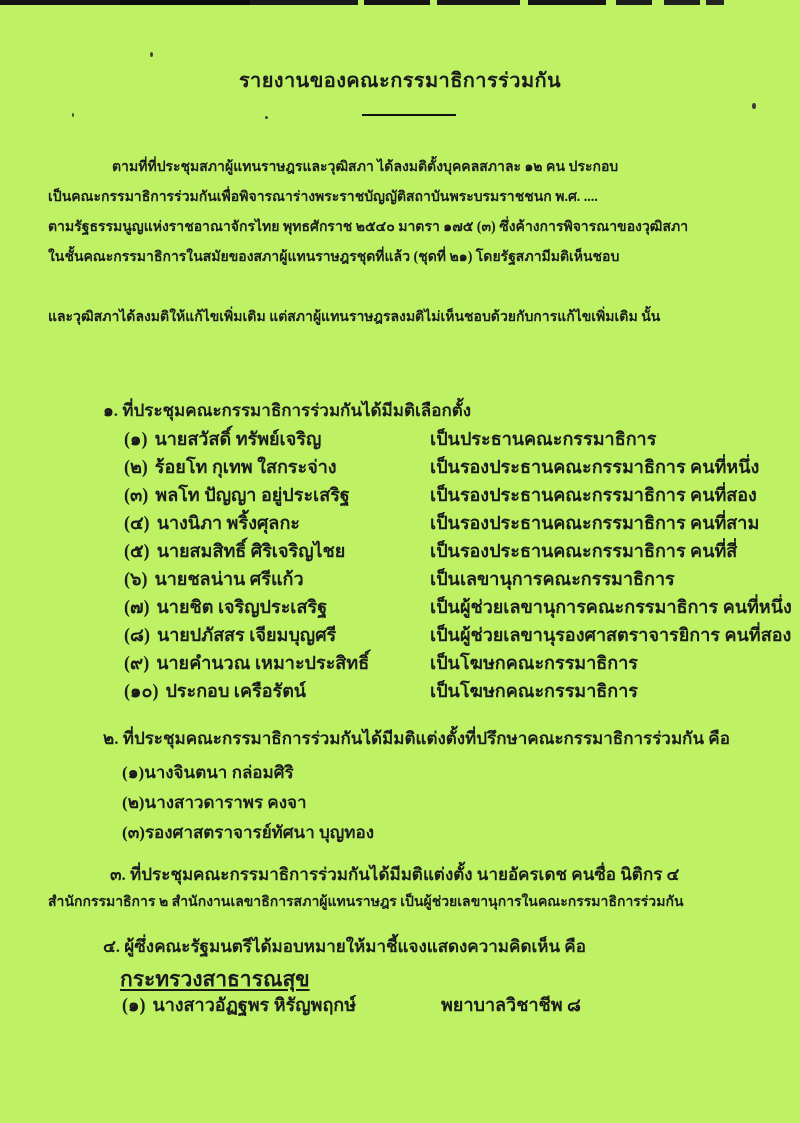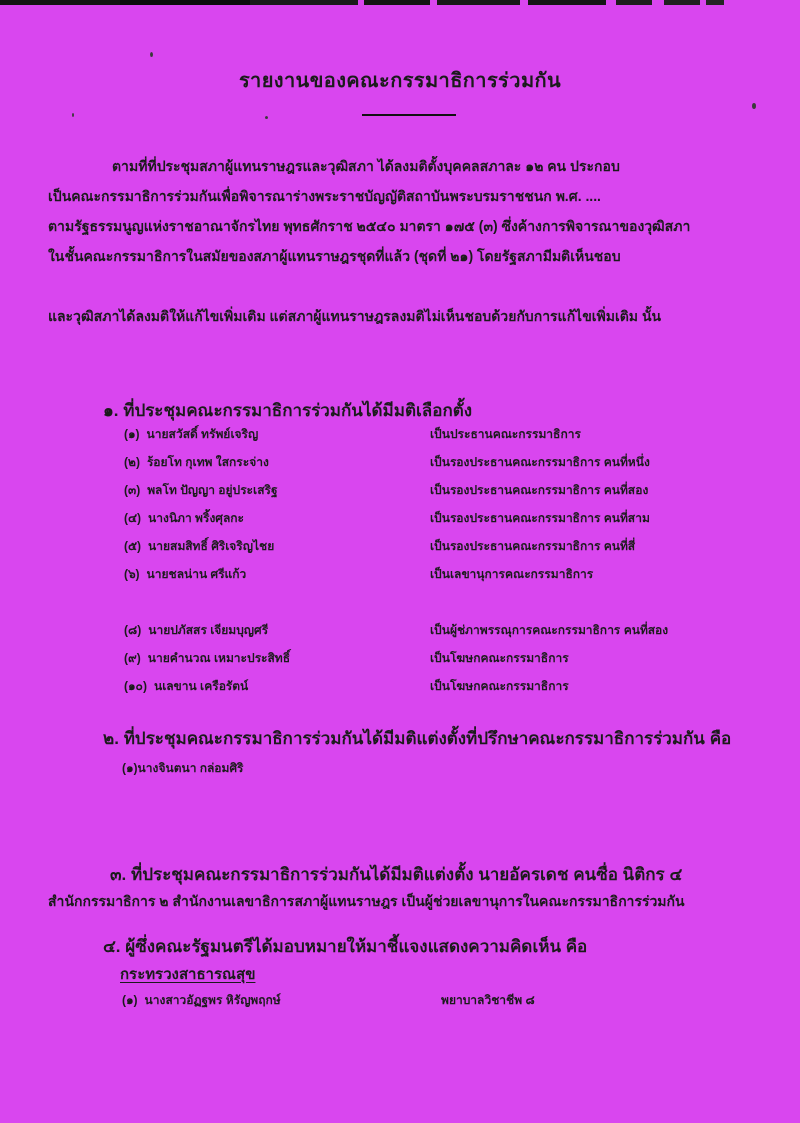--- a/index.html
+++ b/index.html
@@ -1,21 +1,21 @@
 <!DOCTYPE html>
 <html><head>
 <meta charset="utf-8">
 <style>
   html,body { margin:0; padding:0; background:#e8e8e8; }
   .page {
     position:relative;
     width:800px; height:1123px;
     margin:0 auto;
-    background:#d946ef;
-    font-family:Liberation Sans, sans-serif;
+    background:#bef264;
+    font-family:Liberation Serif, serif;
     color:#1b1b1b;
     font-weight:600;
     overflow:hidden;
   }
   .scanline {
     position:absolute; top:0; left:0; width:800px; height:5px;
     background:linear-gradient(90deg,
       #141414 0 120px, #0c0c0c 120px 250px, #1a1a1a 250px 358px,
       transparent 358px 364px, #141414 364px 430px,
       transparent 430px 437px, #181818 437px 520px,
@@ -35,27 +35,27 @@
     text-align:center; font-size:20px; font-weight:700;
     letter-spacing:.4px; white-space:nowrap;
   }
   .title-rule {
     position:absolute; top:114px; left:362px; width:94px; height:0;
     border-top:2.5px solid #101010;
   }
   .ln  { position:absolute; left:48px;  font-size:14px; white-space:nowrap; }
   .ind { left:112px; }
   .hd  { position:absolute; left:103px; font-size:17px; white-space:nowrap; }
-  .row { position:absolute; left:124px; font-size:12px; white-space:nowrap; }
+  .row { position:absolute; left:124px; font-size:18px; white-space:nowrap; }
   .row .num { margin-right:7px; }
   .role { position:absolute; left:306px; top:0; white-space:nowrap; }
   .pos  { position:absolute; left:319px; top:0; white-space:nowrap;text-align:center; }
-  .item { position:absolute; left:122px; font-size:12px; white-space:nowrap; }
+  .item { position:absolute; left:122px; font-size:17px; white-space:nowrap; }
   .ministry {
-    position:absolute; left:120px; font-size:15px; white-space:nowrap;
+    position:absolute; left:120px; font-size:21px; white-space:nowrap;
     text-decoration:underline; text-underline-offset:3px;
   }
 </style>
 </head>
 <body>
 
 <div class="page">
 
   <div class="scanline"></div>
   <div class="speck sp1"></div>
@@ -92,37 +92,47 @@
     <span class="role">เป็นรองประธานคณะกรรมาธิการ คนที่สาม</span>
   </div>
   <div class="row" style="top:536px">
     <span class="num">(๕)</span><span>นายสมสิทธิ์ ศิริเจริญไชย</span>
     <span class="role">เป็นรองประธานคณะกรรมาธิการ คนที่สี่</span>
   </div>
   <div class="row" style="top:564px">
     <span class="num">(๖)</span><span>นายชลน่าน ศรีแก้ว</span>
     <span class="role">เป็นเลขานุการคณะกรรมาธิการ</span>
   </div>
+  <div class="row" style="top:592px">
+    <span class="num">(๗)</span><span>นายชิต เจริญประเสริฐ</span>
+    <span class="role">เป็นผู้ช่วยเลขานุการคณะกรรมาธิการ คนที่หนึ่ง</span>
+  </div>
   <div class="row" style="top:620px">
     <span class="num">(๘)</span><span>นายปภัสสร เจียมบุญศรี</span>
-    <span class="role">เป็นผู้ช่ภาพรรณุการคณะกรรมาธิการ คนที่สอง</span>
+    <span class="role">เป็นผู้ช่วยเลขานุรองศาสตราจารยิการ คนที่สอง</span>
   </div>
   <div class="row" style="top:648px">
     <span class="num">(๙)</span><span>นายคำนวณ เหมาะประสิทธิ์</span>
     <span class="role">เป็นโฆษกคณะกรรมาธิการ</span>
   </div>
   <div class="row" style="top:676px">
-    <span class="num">(๑๐)</span><span>นเลขาน เครือรัตน์</span>
+    <span class="num">(๑๐)</span><span>ประกอบ เครือรัตน์</span>
     <span class="role">เป็นโฆษกคณะกรรมาธิการ</span>
   </div>
 
   <div class="hd" style="top:724px">๒. ที่ประชุมคณะกรรมาธิการร่วมกันได้มีมติแต่งตั้งที่ปรึกษาคณะกรรมาธิการร่วมกัน คือ</div>
 
   <div class="item" style="top:758px">
     <span class="num">(๑)</span><span>นางจินตนา กล่อมศิริ</span>
+  </div>
+  <div class="item" style="top:788px">
+    <span class="num">(๒)</span><span>นางสาวดาราพร คงจา</span>
+  </div>
+  <div class="item" style="top:818px">
+    <span class="num">(๓)</span><span>รองศาสตราจารย์ทัศนา บุญทอง</span>
   </div>
 
   <div class="hd" style="top:860px; left:110px">๓. ที่ประชุมคณะกรรมาธิการร่วมกันได้มีมติแต่งตั้ง นายอัครเดช คนซื่อ นิติกร ๔</div>
   <div class="ln" style="top:890px">สำนักกรรมาธิการ ๒ สำนักงานเลขาธิการสภาผู้แทนราษฎร เป็นผู้ช่วยเลขานุการในคณะกรรมาธิการร่วมกัน</div>
 
   <div class="hd" style="top:932px">๔. ผู้ซึ่งคณะรัฐมนตรีได้มอบหมายให้มาชี้แจงแสดงความคิดเห็น คือ</div>
   <div class="ministry" style="top:962px">กระทรวงสาธารณสุข</div>
 
   <div class="row" style="top:990px; left:122px">
     <span class="num">(๑)</span><span>นางสาวอัฏฐพร หิรัญพฤกษ์</span>

